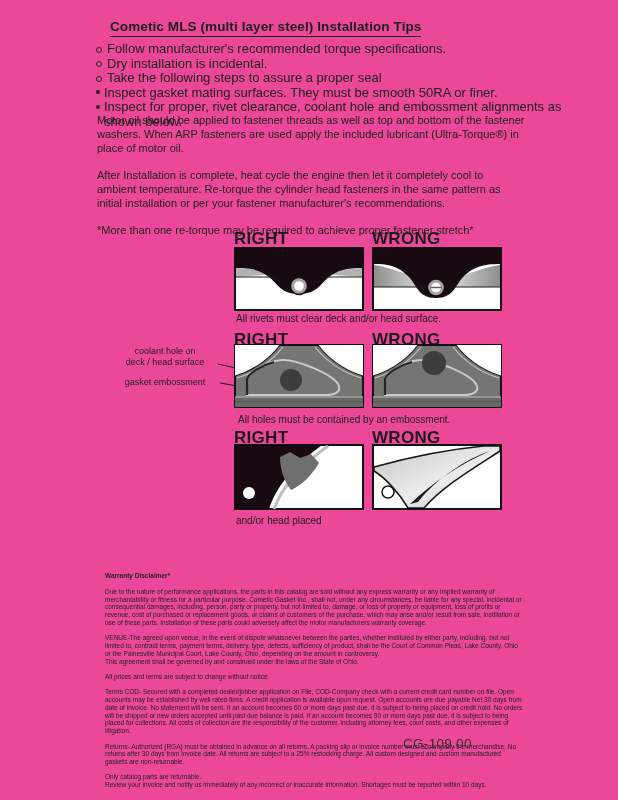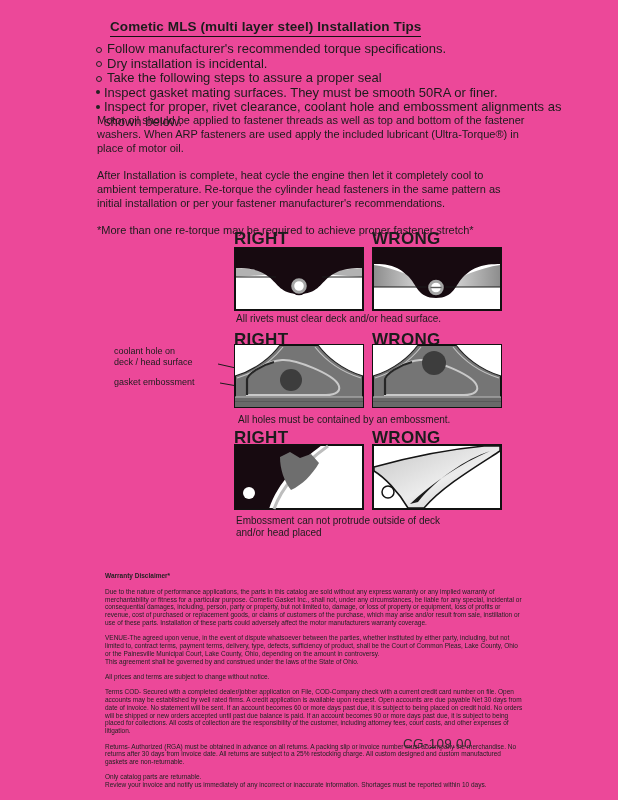--- a/index.html
+++ b/index.html
@@ -18,21 +18,21 @@
   .sub{}
   
   .diesel{position:absolute;left:97px;top:113px;width:428px;font-size:11px;line-height:14px;}
   .diesel h3{margin:0 0 7px 0;font-size:12.5px;font-weight:bold;}
   .diesel p{margin:0 0 13px 0;}
   
   .fig-h{position:absolute;width:130px;text-align:left;font-size:17px;font-weight:bold;
          letter-spacing:.3px;}
   .fig-img{position:absolute;width:130px;}
   .caption{position:absolute;font-size:10px;line-height:12px;}
-  .fig2-label{position:absolute;font-size:9px;line-height:10.5px;text-align:left;width:102px;}
+  .fig2-label{position:absolute;font-size:9px;line-height:10.5px;text-align:center;width:102px;}
   
   .disclaimer{position:absolute;left:105px;top:572px;width:419px;font-size:6.5px;
               line-height:7.8px;color:#222;}
   .disclaimer .dh{font-weight:bold;margin:0 0 8px 0;}
   .disclaimer p{margin:0 0 7.5px 0;}
   .disclaimer p.tight{margin-bottom:0;}
   
   .footer-code{position:absolute;left:386px;top:736px;font-size:13.5px;color:#2d2d2d;
                letter-spacing:.3px;margin-left:17px;}
   svg{display:block;}
@@ -188,21 +188,20 @@
         </linearGradient>
       </defs>
       <rect x="1" y="1" width="128" height="64" fill="#ffffff" stroke="#111" stroke-width="2"></rect>
       <path d="M2 23 C45 11 80 5 112 2 L128 2 L128 7 C100 25 70 43 52 64 L36 64 C26 47 12 33 2 27 Z" fill="url(#f3g)" stroke="#141414" stroke-width="1.5"></path>
       <path d="M38 60 C60 39 88 20 118 7 C94 15 64 35 46 58 Z" fill="#1b1b1b"></path>
       <circle cx="16" cy="48" r="6" fill="#ffffff" stroke="#141414" stroke-width="1.5"></circle>
     </svg>
   </div>
 
   <div class="caption" style="left:236px;top:515px;width:260px;">
-    <div>Embossment can not protrude outside of deck</div>
     <div>and/or head placed</div>
   </div>
 
   <div class="disclaimer">
     <div class="dh">Warranty Disclaimer*</div>
     <p>Due to the nature of performance applications, the parts in this catalog are sold without any express warranty or any implied warranty of merchantability or fitness for a particular purpose.  Cometic Gasket Inc., shall not, under any circumstances, be liable for any special, incidental or consequential damages, including, person, party or property, but not limited to, damage, or loss of property or equipment, loss of profits or revenue, cost of purchased or replacement goods, or claims of customers of the purchase, which may arise and/or result from sale, instillation or use of these parts.  Installation of these parts could adversely affect the motor manufacturers warranty coverage.</p>
     <p class="tight">VENUE-The agreed upon venue, in the event of dispute whatsoever between the parties, whether instituted by either party, including, but not limited to, contract terms, payment terms, delivery, type, defects, sufficiency of product, shall be the Court of Common Pleas, Lake County, Ohio or the Painesville Municipal Court, Lake County, Ohio, depending on the amount in controversy.</p>
     <p>This agreement shall be governed by and construed under the laws of the State of Ohio.</p>
     <p>All prices and terms are subject to change without notice.</p>
     <p>Terms COD- Secured with a completed dealer/jobber application on File, COD-Company check with a current credit card number on file.  Open accounts may be established by well rated firms.  A credit application is available upon request.  Open accounts are due payable Net 30 days from date of invoice.  No statement will be sent.  If an account becomes 60 or more days past due, it is subject to being placed on credit hold.  No orders will be shipped or new orders accepted until past due balance is paid.  If an account becomes 90 or more days past due, it is subject to being placed for collections.  All costs of collection are the responsibility of the customer, including attorney fees, court costs, and other expenses of litigation.</p>

